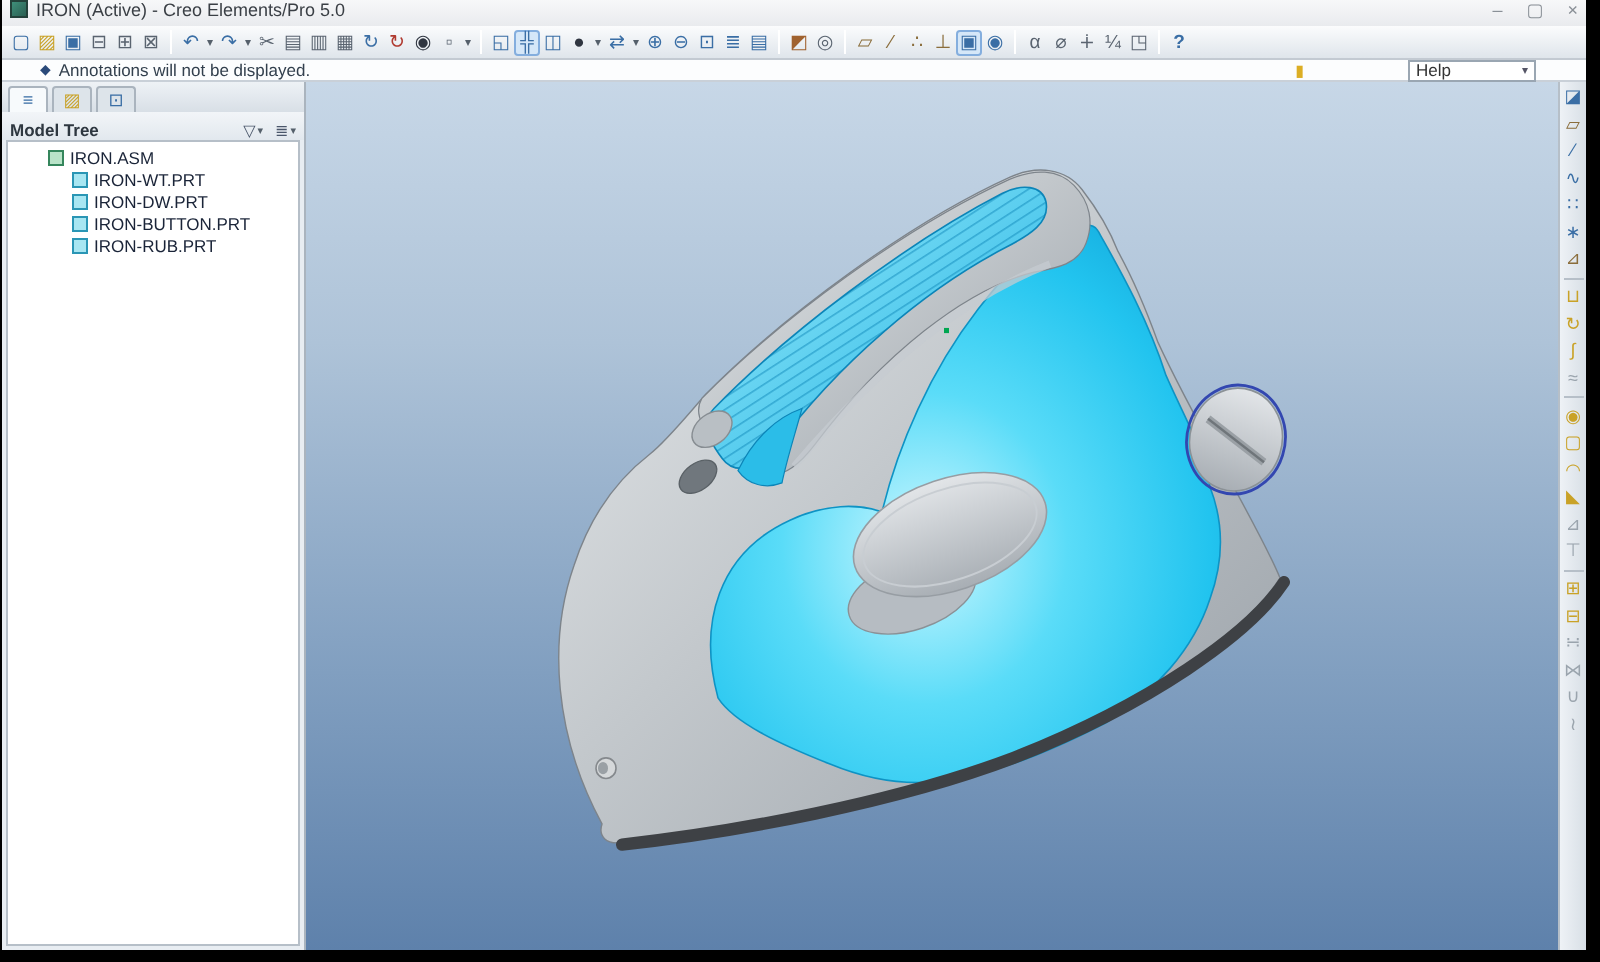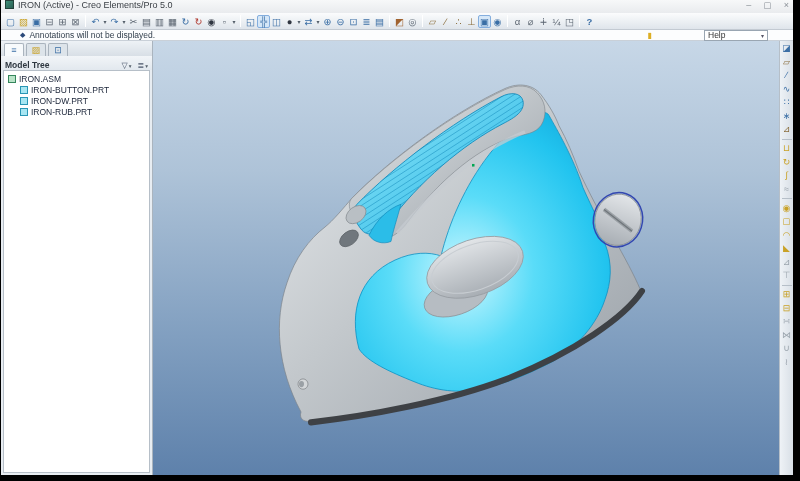--- a/index.html
+++ b/index.html
@@ -54,21 +54,21 @@
           background:#dde4ea; }
   .ptab.active { background:#f7fafc; }
   .treeheader { height:14px; flex:0 0 14px; background:linear-gradient(#f2f5f8,#e2e8ee);
                 display:flex; align-items:flex-end; padding:0 4px; }
   .treetitle { font-size:8.5px; font-weight:bold; color:#2e3740; }
   .thbtn { margin-left:auto; font-size:8px; color:#4a5special; color:#4a566a; display:flex; align-items:center; }
   .thbtn2 { margin-left:6px; font-size:8px; color:#4a566a; display:flex; align-items:center; }
   .thcaret { font-size:5.5px; margin-left:1px; color:#55606b; }
   .treebody { flex:1; background:#fff; border:1px solid #b6bfc8; margin:0 2px 2px 2px;
               padding-top:2px; font-size:8.5px; color:#1a2438; overflow:hidden; }
-  .trow { height:11px; display:flex; align-items:center; padding-left:4px; white-space:nowrap; }
+  .trow { height:11px; display:flex; align-items:center; padding-left:4px; white-space:nowrap;margin-left:16px; }
   .trow.child { padding-left:16px; }
   .nodeico { width:8px; height:8px; margin-right:3px; flex:0 0 8px; }
   .asmico { background:#b9e3c8; border:1px solid #35865c; }
   .prtico { background:#a8e6f2; border:1px solid #2a96b5; }
 
   
   .viewport { flex:1; position:relative; min-width:0;
               background:linear-gradient(180deg,#c7d7e7 0%,#aec3d8 30%,#819fc0 68%,#5e81ab 100%); }
   .viewport svg { position:absolute; inset:0; width:100%; height:100%; }
 
@@ -178,25 +178,29 @@
           <span class="thcaret">▾</span>
         </span>
       </div>
       <div class="treebody">
         <div class="trow">
           <span class="nodeico asmico"></span>
           <span>IRON.ASM</span>
         </div>
         <div class="trow child">
           <span class="nodeico prtico"></span>
+          <span>IRON-WT.PRT</span>
+        </div>
+        <div class="trow child">
+          <span class="nodeico prtico"></span>
+          <span>IRON-DW.PRT</span>
+        </div>
+        <div class="trow child">
+          <span class="nodeico prtico"></span>
           <span>IRON-BUTTON.PRT</span>
-        </div>
-        <div class="trow child">
-          <span class="nodeico prtico"></span>
-          <span>IRON-DW.PRT</span>
         </div>
         <div class="trow child">
           <span class="nodeico prtico"></span>
           <span>IRON-RUB.PRT</span>
         </div>
       </div>
     </div>
 
     <div class="viewport">
       <svg viewBox="0 0 626 420" preserveAspectRatio="none">

